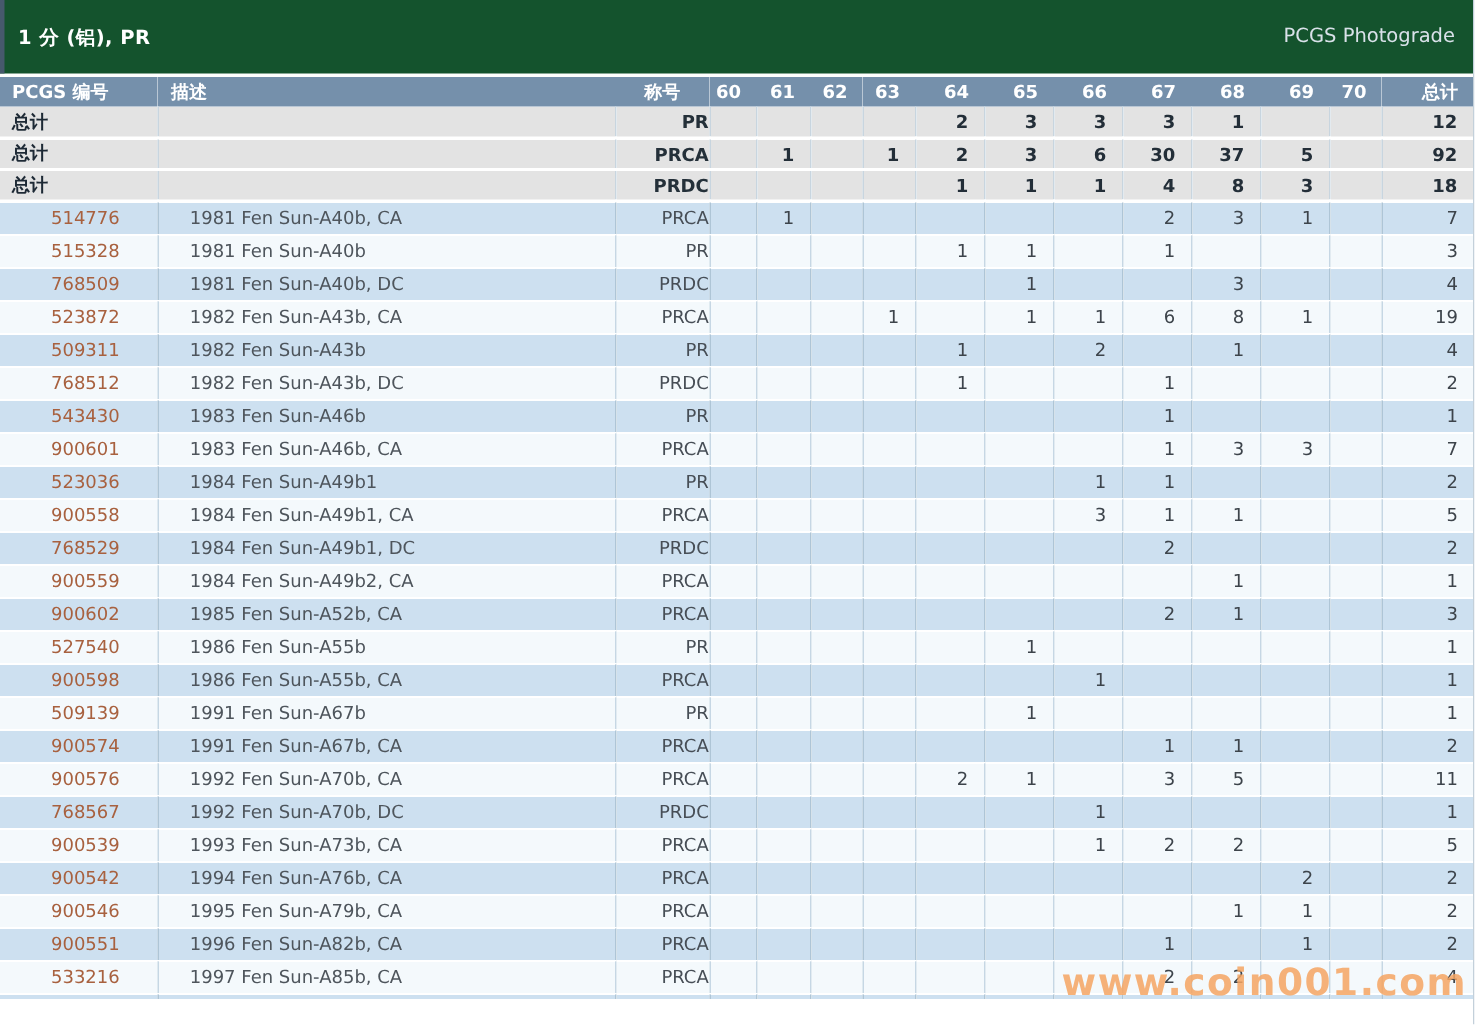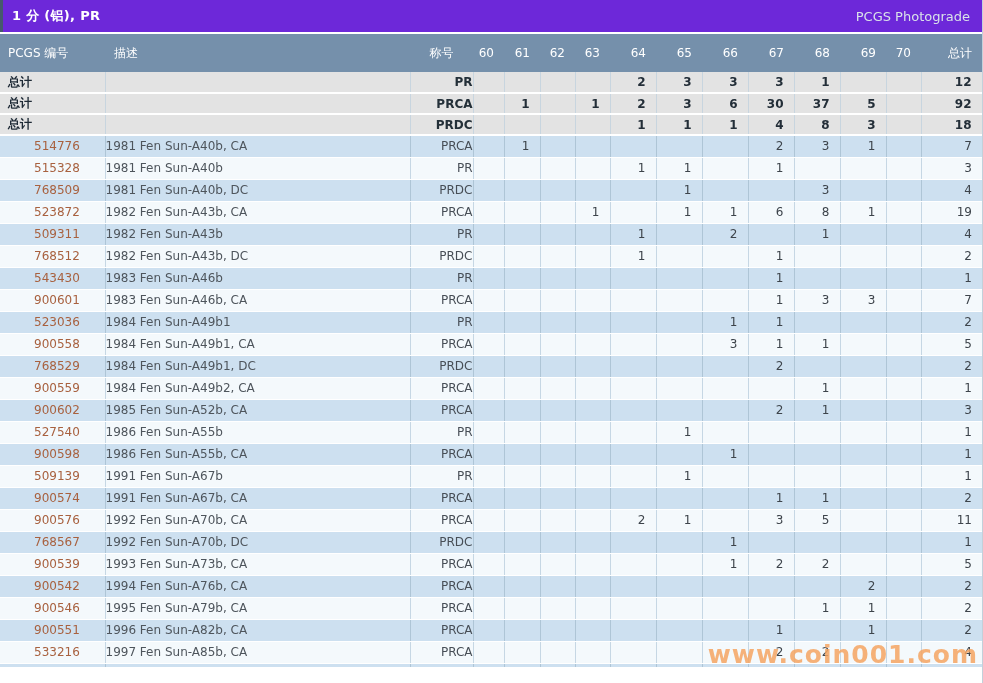--- a/index.html
+++ b/index.html
@@ -10,22 +10,22 @@
     position: relative;
     width: 983px;
     height: 683px;
     overflow: hidden;
     background: #ffffff;
     border-right: 1px solid #c3d0da;
   }
 
   
   .title-bar {
-    height: 32px;
-    background: #6d28d9;
+    height: 49px;
+    background: #14532d;
     border-left: 3px solid #46596c;
     display: flex;
     align-items: center;
     justify-content: space-between;
     padding: 0 12px 0 9px;
   }
   .title-bar .title {
     color: #ffffff;
     font-size: 13px;
     font-weight: bold;
@@ -42,22 +42,22 @@
   table {
     width: 982px;
     table-layout: fixed;
     border-collapse: collapse;
     font-size: 12px;
     margin-top: 2px;
   }
   thead th {
     background: #7590ab;
     color: #ffffff;
-    font-weight: normal;
-    height: 38px;
+    font-weight: bold;
+    height: 20px;
     padding: 0;
     white-space: nowrap;
     overflow: hidden;
   }
   th.col-num   { text-align: left;  padding-left: 8px; }
   th.col-desc  { text-align: left;  padding-left: 9px; }
   th.col-desig { text-align: center; }
   th.col-grade, th.col-total { text-align: right; padding-right: 10px; }
 
   tbody td {
@@ -65,21 +65,21 @@
     padding: 0;
     white-space: nowrap;
     overflow: hidden;
     border-right: 1px solid #aec5d6;
     border-bottom: 1px solid #ffffff;
     color: #3f464e;
   }
   tbody td:last-child { border-right: none; }
 
   td.c-num   { text-align: left;  padding-left: 8px; }
-  td.c-desc  { text-align: left;  padding-left: 0; color: #4e555c; }
+  td.c-desc  { text-align: left;  padding-left: 21px; color: #4e555c; }
   td.c-desig { text-align: right; color: #474e56; }
   td.c-grade, td.c-total { text-align: right; padding-right: 10px; color: #3d444b; }
 
   tr.row-blue  td { background: #cde0f0; }
   tr.row-light td { background: #f4f9fc; border-right-color: #c6d7e4; }
 
   tr.row-totals td {
     background: #e3e3e3;
     border-right: 1px solid #c8d5df;
     border-bottom: 2px solid #ffffff;

